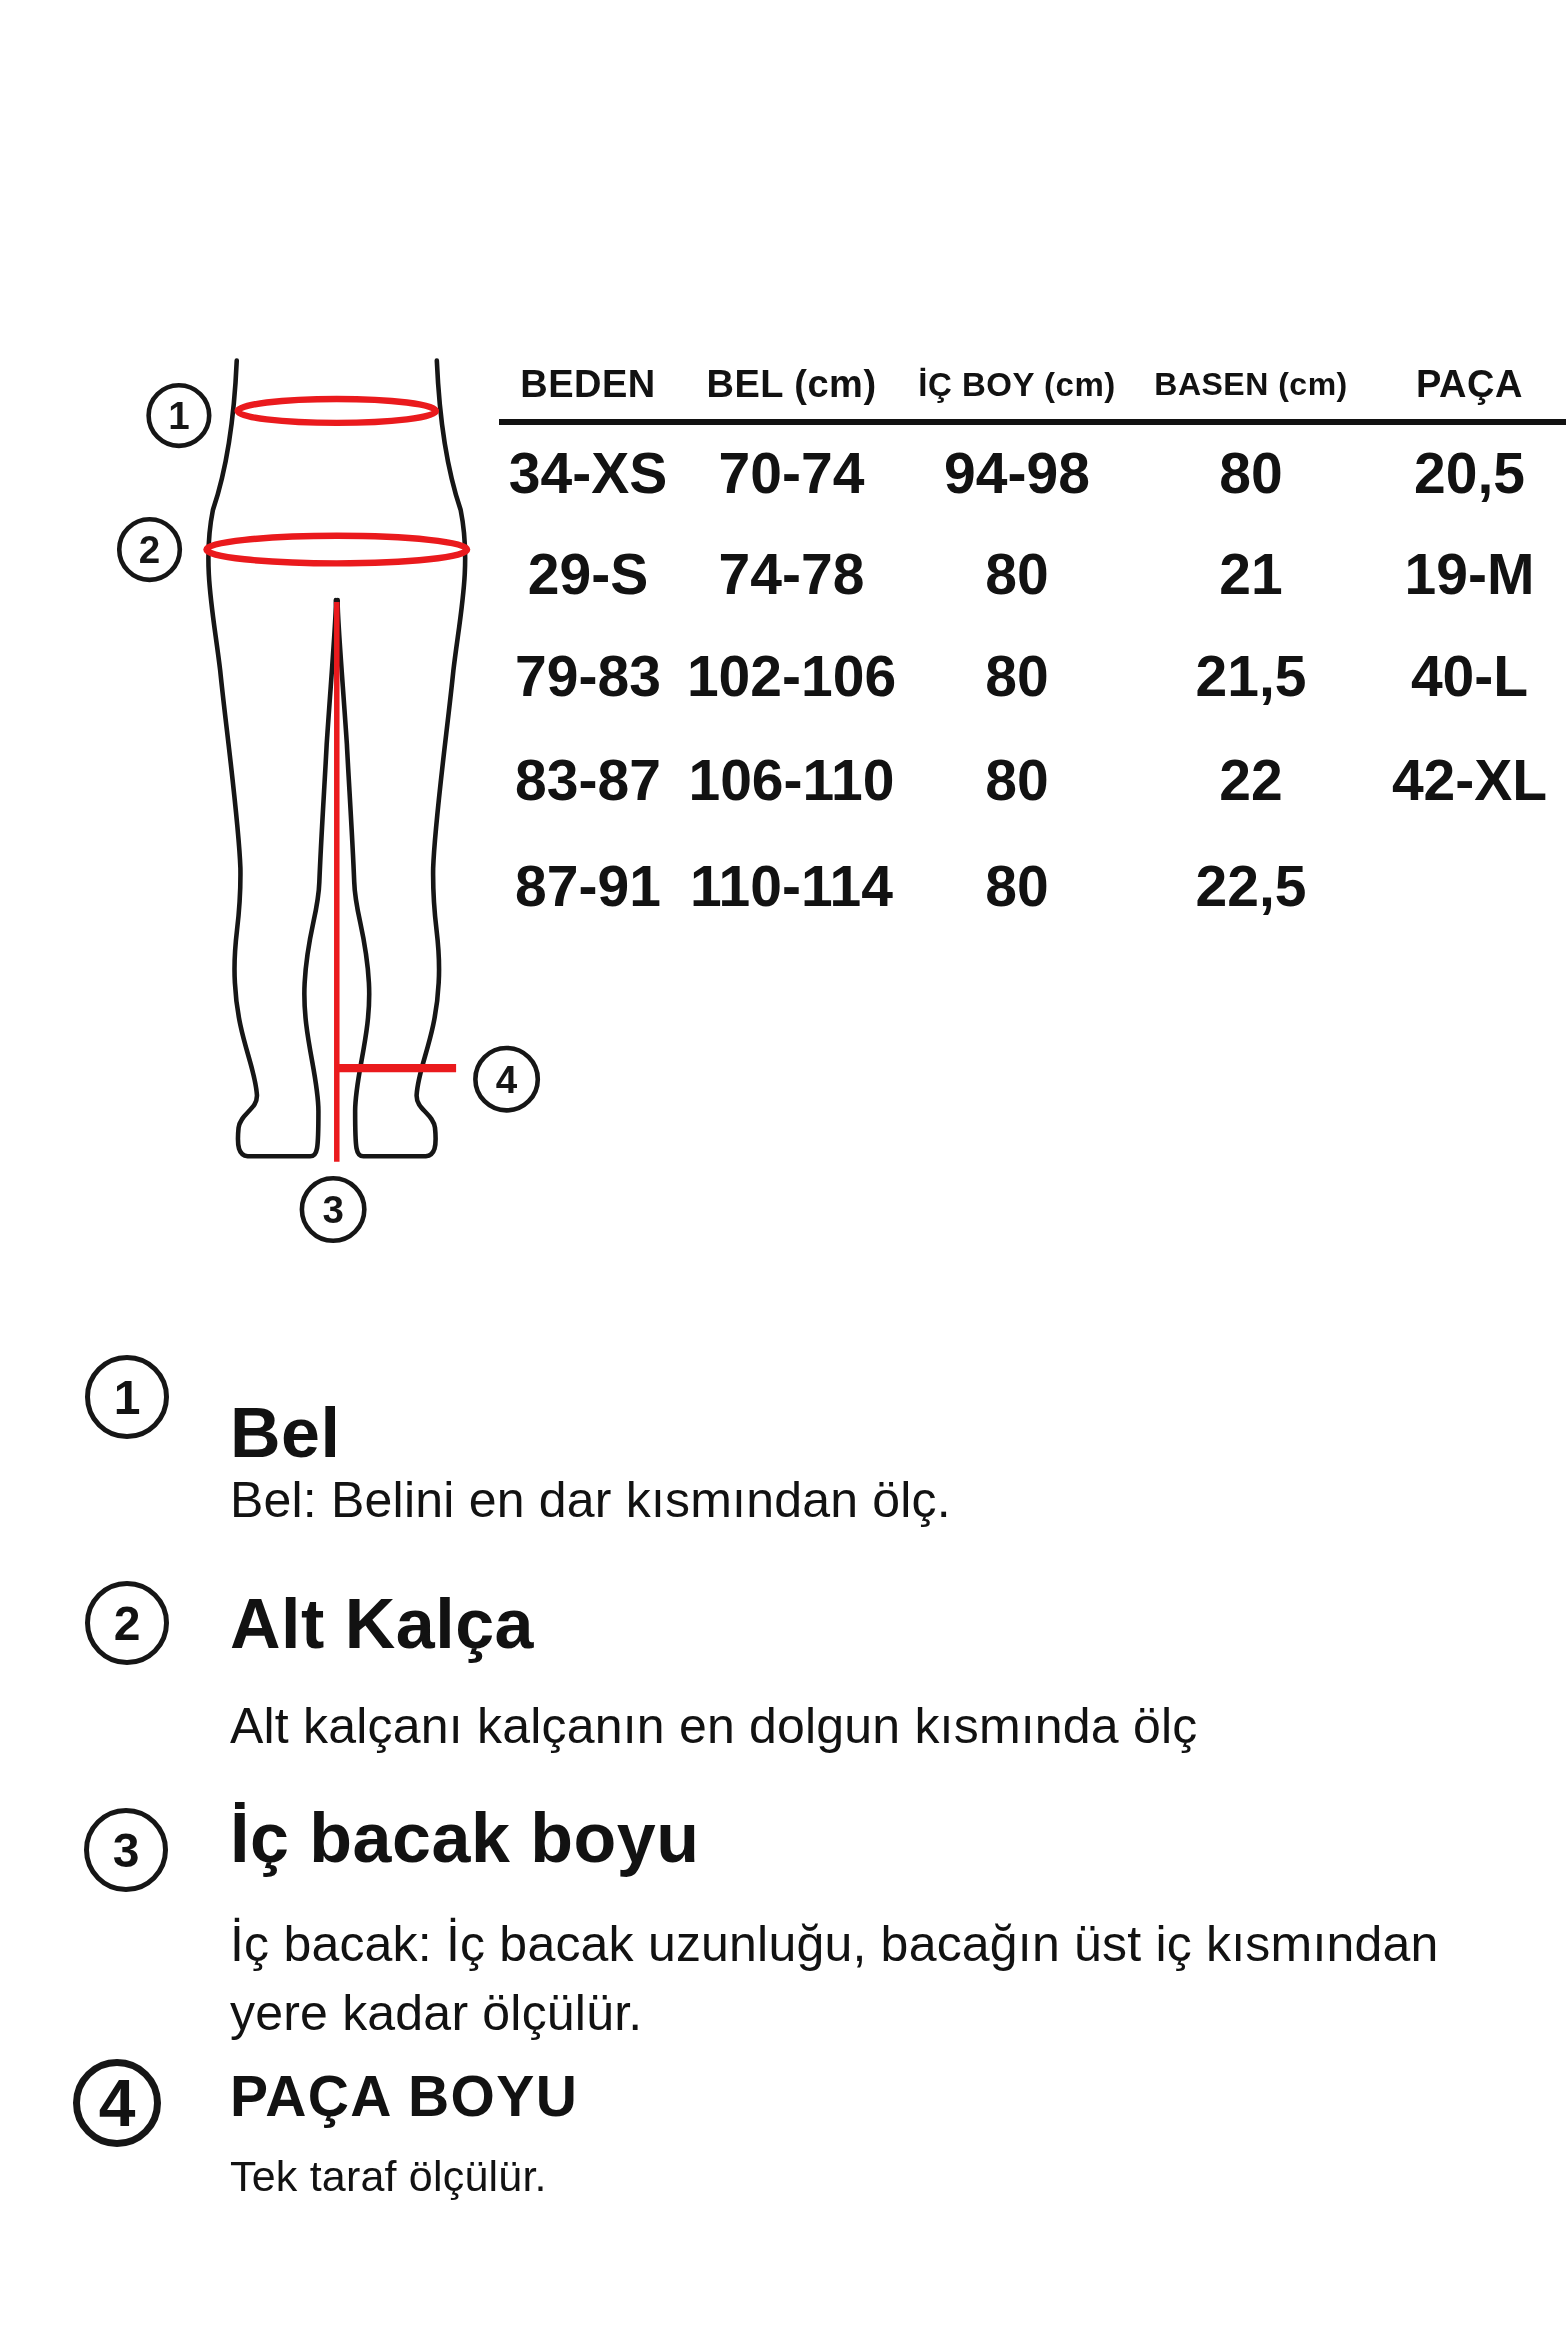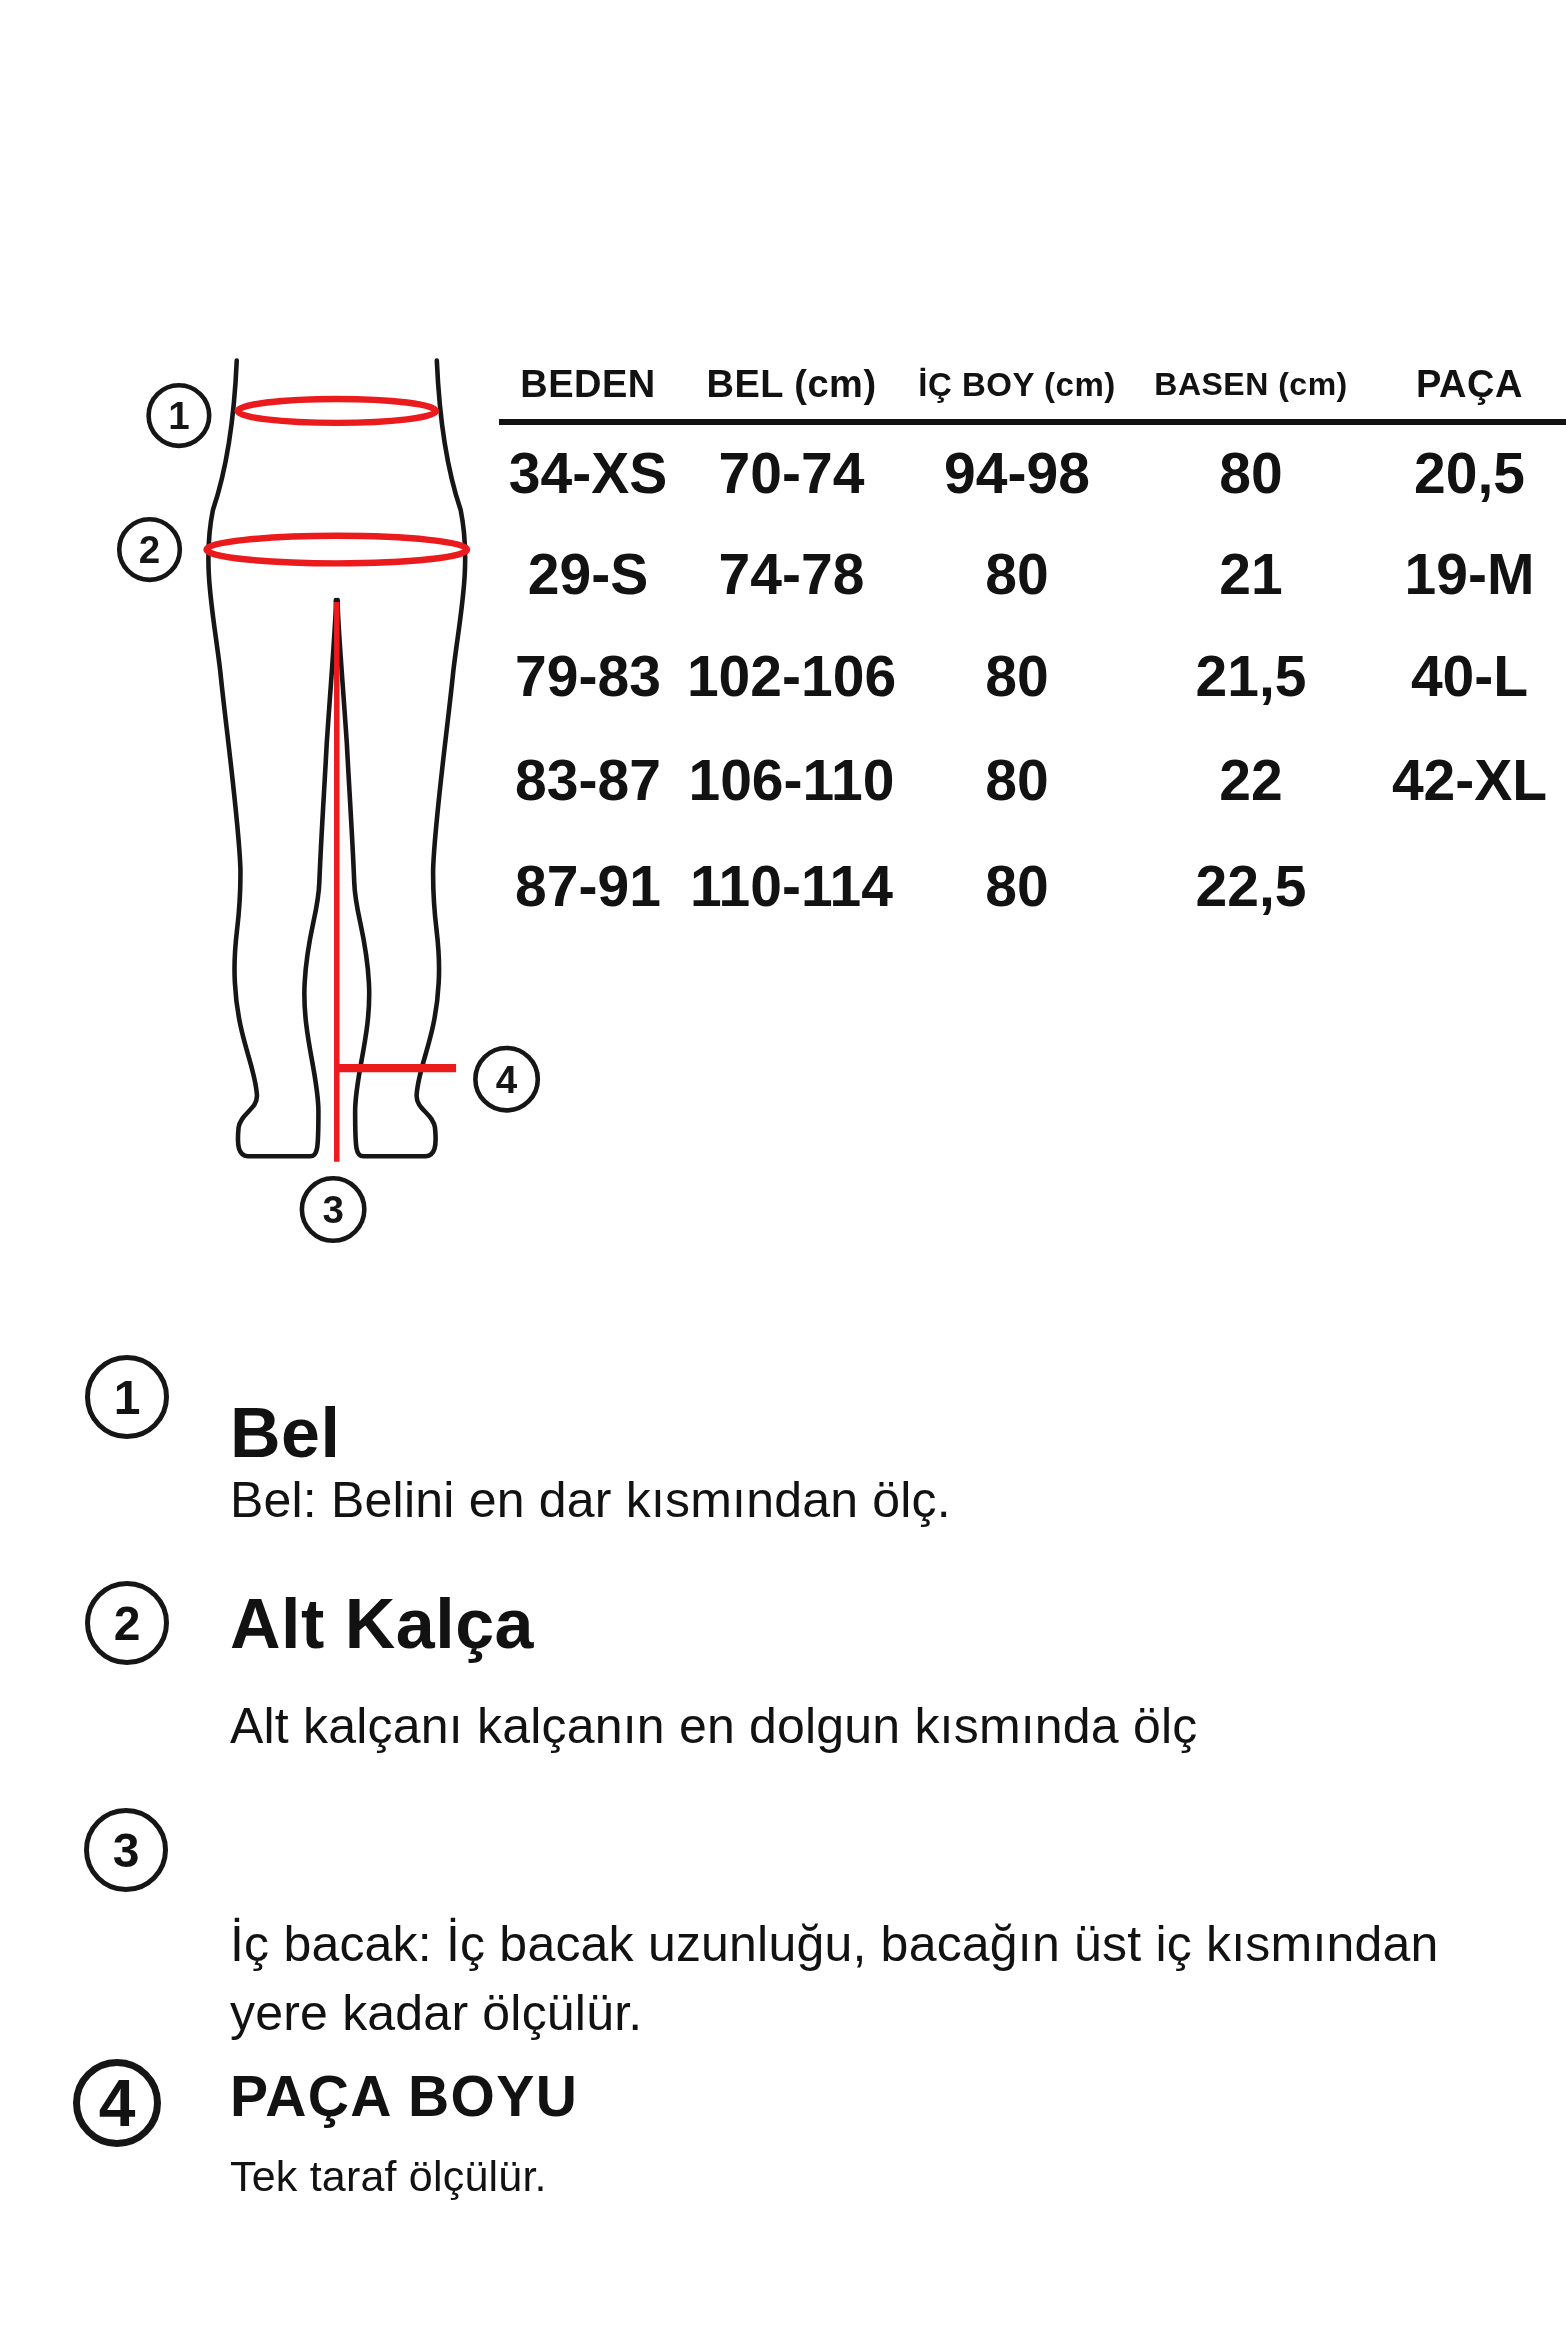--- a/index.html
+++ b/index.html
@@ -157,20 +157,21 @@
 
   <div class="badge b1">1</div>
   <div class="sec-title t1">Bel</div>
   <div class="sec-desc d1">Bel: Belini en dar kısmından ölç.</div>
 
   <div class="badge b2">2</div>
   <div class="sec-title t2">Alt Kalça</div>
   <div class="sec-desc d2">Alt kalçanı kalçanın en dolgun kısmında ölç</div>
 
   <div class="badge b3">3</div>
+  <div class="sec-title t3">İç bacak boyu</div>
   <div class="sec-desc d3">İç bacak: İç bacak uzunluğu, bacağın üst iç kısmından yere kadar ölçülür.</div>
 
   <div class="badge b4">4</div>
   <div class="sec-title t4">PAÇA BOYU</div>
   <div class="sec-desc d4">Tek taraf ölçülür.</div>
 
 </div>
 
 
 </body></html>

